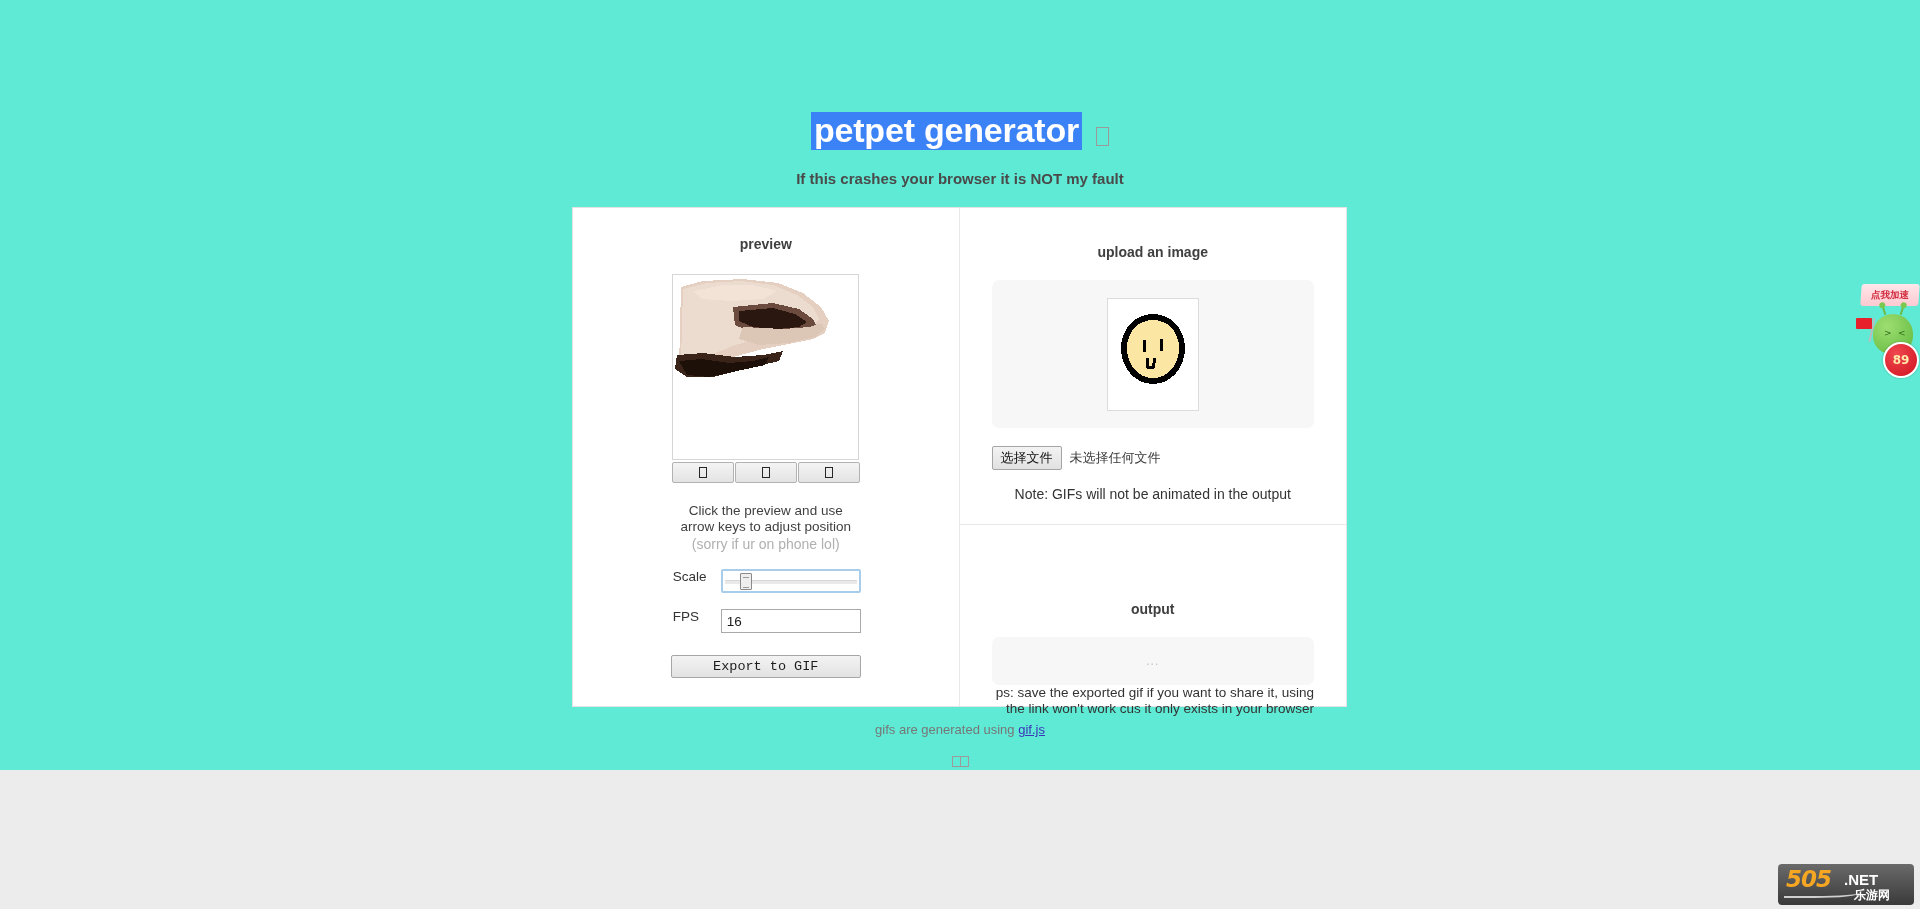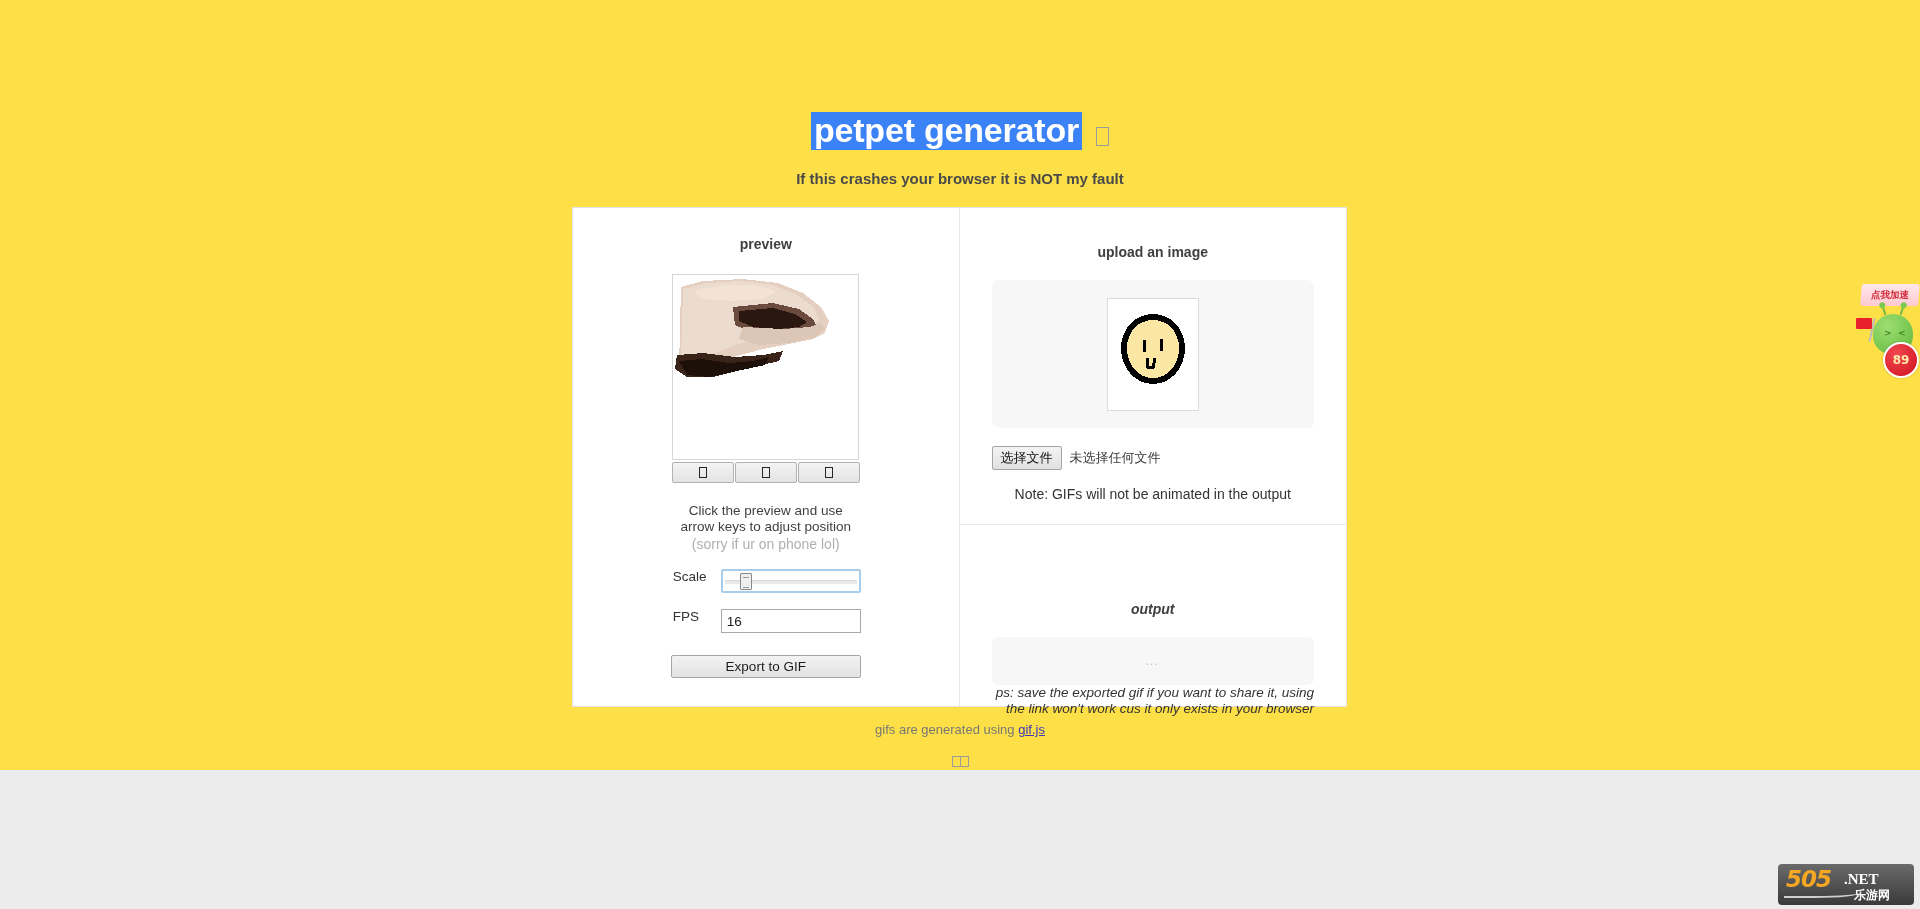--- a/index.html
+++ b/index.html
@@ -8,21 +8,21 @@
     width: 1920px; height: 909px;
     background: #ececec;
     font-family: "Liberation Sans", sans-serif;
     overflow: hidden;
   }
 
   #root {
     position: relative;
     width: 1920px;
     height: 770px;
-    background: #fde047;
+    background: #5eead4;
   }
 
   
   .header {
     padding-top: 112px;
     text-align: center;
   }
   .title-wrap {
     display: block;
     line-height: 1;
@@ -218,21 +218,21 @@
     border-radius: 0;
     outline: none;
   }
   .export-btn {
     margin-top: 22px;
     width: 190px;
     height: 23px;
     background: linear-gradient(#f3f3f3, #e2e2e2);
     border: 1px solid #a6a6a6;
     border-radius: 2px;
-    font-family: Liberation Sans, sans-serif;
+    font-family: Liberation Mono, monospace;
     font-size: 13.5px;
     color: #1c1c1c;
     cursor: pointer;
   }
 
   
   .upload-section {
     padding: 28px 32px 0 32px;
     border-bottom: 1px solid #e8e8e8;
     padding-bottom: 22px;
@@ -278,21 +278,20 @@
   }
   .note {
     margin-top: 16px;
     text-align: center;
     font-size: 14px;
     color: #333;
   }
 
   .output-section {
     padding: 26px 32px 0 32px;
-    font-style: italic;
   }
   .output-box {
     margin-top: 20px;
     height: 48px;
     background: #f7f7f8;
     border-radius: 7px;
     display: flex;
     align-items: center;
     justify-content: center;
     font-size: 12px;
@@ -433,21 +432,21 @@
     color: #f5a623;
     font-family: "DejaVu Sans", sans-serif;
     letter-spacing: -1px;
   }
   .wm-net {
     position: absolute;
     left: 66px; top: 7px;
     font-size: 15px;
     font-weight: bold;
     color: #ffffff;
-    font-family: Liberation Serif, serif;
+    font-family: Liberation Sans, sans-serif;
   }
   .wm-cn {
     position: absolute;
     left: 76px; top: 23px;
     font-size: 12px;
     font-weight: bold;
     color: #ffffff;
     font-family: "DejaVu Sans", sans-serif;
   }
   .wm-swoosh {

